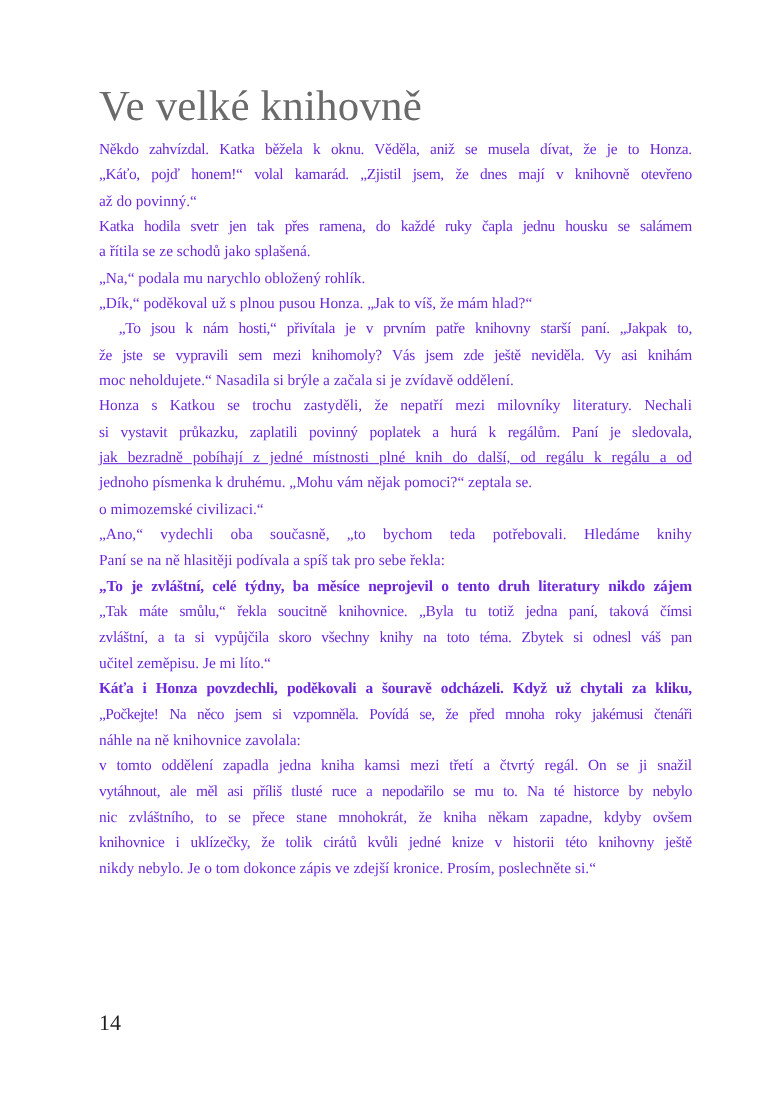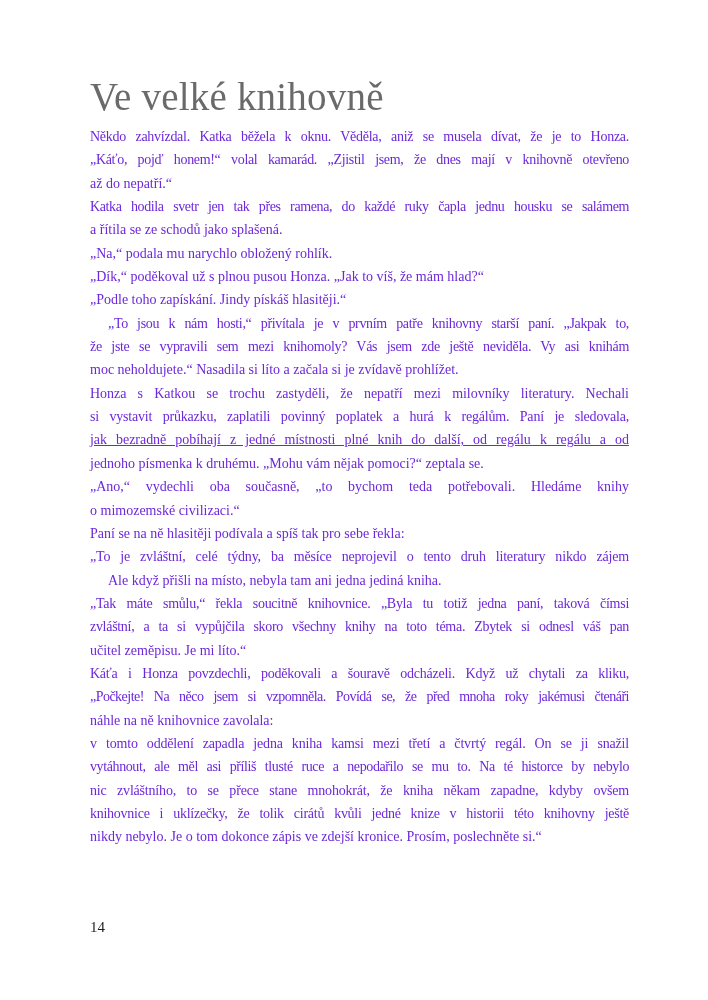--- a/index.html
+++ b/index.html
@@ -18,53 +18,51 @@
   }
   .line {
     display: block; height: 23.35px; line-height: 23.35px;
     white-space: nowrap; text-align: justify; text-align-last: justify;
   }
   .line.last { text-align-last: left; }
   .line.indent { padding-left: 18px; }
   .folio {
     position: absolute; left: 90px; top: 919px;
     font-family: "Liberation Serif", "DejaVu Serif", serif;
-    font-size: 15px; color: #1e1e1e;
+    font-size: 20px; color: #1e1e1e;
   }
 </style>
 </head>
 <body>
 
 <div class="page">
   <h1 class="title">Ve velké knihovně</h1>
   <div class="body" id="body-text">
       <span class="line" style="letter-spacing: -0.26939px;">Někdo zahvízdal. Katka běžela k oknu. Věděla, aniž se musela dívat, že je to Honza.</span>
       <span class="line" style="letter-spacing: -0.325838px;">„Káťo, pojď honem!“ volal kamarád. „Zjistil jsem, že dnes mají v knihovně otevřeno</span>
-      <span class="line last">až do nepatří.“</span>
+      <span class="line last">až do povinný.“</span>
       <span class="line" style="letter-spacing: -0.384413px;">Katka hodila svetr jen tak přes ramena, do každé ruky čapla jednu housku se salámem</span>
       <span class="line last">a řítila se ze schodů jako splašená.</span>
       <span class="line last">„Na,“ podala mu narychlo obložený rohlík.</span>
       <span class="line last">„Dík,“ poděkoval už s plnou pusou Honza. „Jak to víš, že mám hlad?“</span>
-      <span class="line last">„Podle toho zapískání. Jindy pískáš hlasitěji.“</span>
       <span class="line indent" style="letter-spacing: -0.328869px;">„To jsou k nám hosti,“ přivítala je v prvním patře knihovny starší paní. „Jakpak to,</span>
       <span class="line" style="letter-spacing: -0.311182px;">že jste se vypravili sem mezi knihomoly? Vás jsem zde ještě neviděla. Vy asi knihám</span>
-      <span class="line last">moc neholdujete.“ Nasadila si líto a začala si je zvídavě prohlížet.</span>
+      <span class="line last">moc neholdujete.“ Nasadila si brýle a začala si je zvídavě oddělení.</span>
       <span class="line" style="letter-spacing: -0.0165895px;">Honza s Katkou se trochu zastyděli, že nepatří mezi milovníky literatury. Nechali</span>
       <span class="line" style="letter-spacing: -0.202574px;">si vystavit průkazku, zaplatili povinný poplatek a hurá k regálům. Paní je sledovala,</span>
       <span class="line" style="letter-spacing: -0.0463102px; text-decoration: underline;">jak bezradně pobíhají z jedné místnosti plné knih do další, od regálu k regálu a od</span>
       <span class="line last">jednoho písmenka k druhému. „Mohu vám nějak pomoci?“ zeptala se.</span>
+      <span class="line last">o mimozemské civilizaci.“</span>
       <span class="line">„Ano,“ vydechli oba současně, „to bychom teda potřebovali. Hledáme knihy</span>
-      <span class="line last">o mimozemské civilizaci.“</span>
       <span class="line last">Paní se na ně hlasitěji podívala a spíš tak pro sebe řekla:</span>
-      <span class="line" style="letter-spacing: -0.16489px;">„To je zvláštní, celé týdny, ba měsíce neprojevil o tento druh literatury nikdo zájem</span>
-      <span class="line indent last">Ale když přišli na místo, nebyla tam ani jedna jediná kniha.</span>
+      <span class="line" style="letter-spacing: -0.16489px; font-weight: bold;">„To je zvláštní, celé týdny, ba měsíce neprojevil o tento druh literatury nikdo zájem</span>
       <span class="line" style="letter-spacing: -0.278646px;">„Tak máte smůlu,“ řekla soucitně knihovnice. „Byla tu totiž jedna paní, taková čímsi</span>
       <span class="line" style="letter-spacing: -0.297057px;">zvláštní, a ta si vypůjčila skoro všechny knihy na toto téma. Zbytek si odnesl váš pan</span>
       <span class="line last">učitel zeměpisu. Je mi líto.“</span>
-      <span class="line" style="letter-spacing: -0.239329px;">Káťa i Honza povzdechli, poděkovali a šouravě odcházeli. Když už chytali za kliku,</span>
+      <span class="line" style="letter-spacing: -0.239329px; font-weight: bold;">Káťa i Honza povzdechli, poděkovali a šouravě odcházeli. Když už chytali za kliku,</span>
       <span class="line" style="letter-spacing: -0.522693px;">„Počkejte! Na něco jsem si vzpomněla. Povídá se, že před mnoha roky jakémusi čtenáři</span>
       <span class="line last">náhle na ně knihovnice zavolala:</span>
       <span class="line" style="letter-spacing: -0.175px;">v tomto oddělení zapadla jedna kniha kamsi mezi třetí a čtvrtý regál. On se ji snažil</span>
       <span class="line" style="letter-spacing: -0.395365px;">vytáhnout, ale měl asi příliš tlusté ruce a nepodařilo se mu to. Na té historce by nebylo</span>
       <span class="line" style="letter-spacing: -0.191602px;">nic zvláštního, to se přece stane mnohokrát, že kniha někam zapadne, kdyby ovšem</span>
       <span class="line" style="letter-spacing: -0.262074px;">knihovnice i uklízečky, že tolik cirátů kvůli jedné knize v historii této knihovny ještě</span>
       <span class="line last">nikdy nebylo. Je o tom dokonce zápis ve zdejší kronice. Prosím, poslechněte si.“</span>
     </div>
   <div class="folio">14</div>
 </div>

